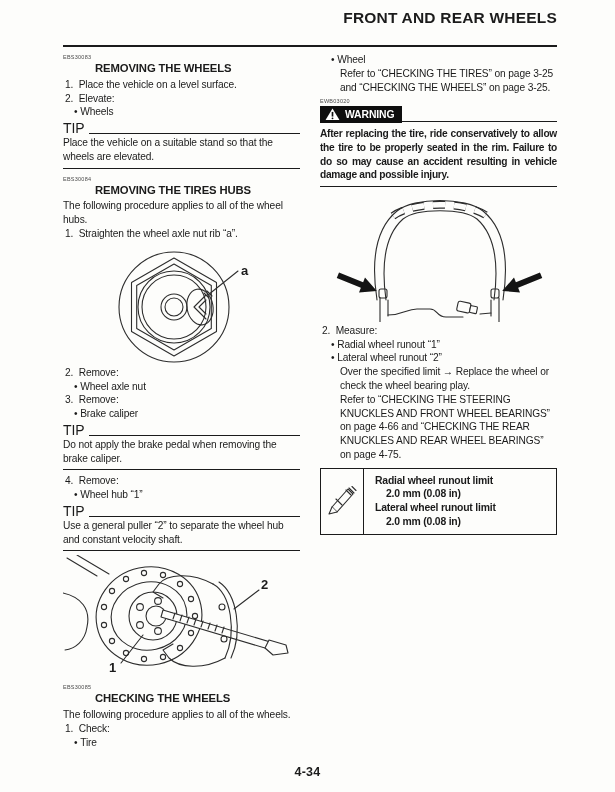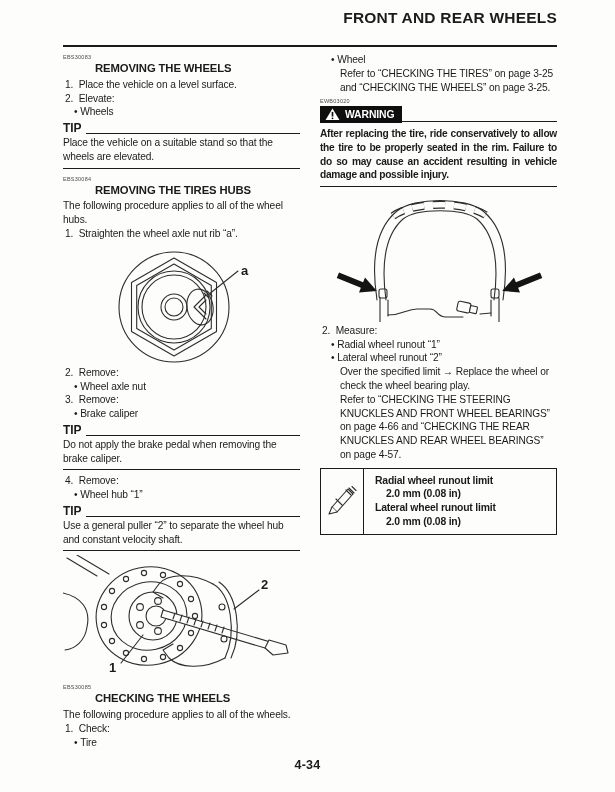--- a/index.html
+++ b/index.html
@@ -9,38 +9,38 @@
   .hdr-rule {position:absolute; left:63px; right:58px; top:45px; border-top:2px solid #1b1b1b;}
   .col {position:absolute; top:53px; width:237px; font-size:10.2px; line-height:13.8px; letter-spacing:-0.12px;}
   .col-left {left:63px;}
   .col-right {left:320px;}
   .code {font-size:5.5px; color:#4a4a4a; letter-spacing:0.25px; line-height:8px; margin-top:6px;}
   .h {font-size:11.3px; font-weight:bold; margin:1px 0 2px;padding-left:32px;}
   .step {padding-left:2px;}
   .bullet {padding-left:11px;}
   .cont {padding-left:20px;}
   .tiprow {display:flex; align-items:flex-end; margin-top:3px;}
-  .tiprow .lbl {font-weight:bold; font-size:12px;}
+  .tiprow .lbl {font-weight:normal; font-size:14px;}
   .tiprow .line {flex:1; border-bottom:1.1px solid #1b1b1b; margin:0 0 2px 5px;}
   .rule {border-top:1.1px solid #1b1b1b; margin:4px 0 4px;}
   .rule-thick {border-top:1.8px solid #1b1b1b; margin:4px 0 3px;}
   .warnrow {display:flex; align-items:flex-end; margin-top:1px;}
   .warnbox {background:#0e0e0e; color:#fff; display:flex; align-items:center; gap:5px;
             padding:2px 8px 2px 5px; font-weight:bold; font-size:10.4px; height:13px;}
   .warnrow .line {flex:1; border-bottom:1.6px solid #1b1b1b; margin-bottom:1px;}
   .warntext {font-weight:bold; text-align:justify; font-size:10.2px; line-height:13.6px; letter-spacing:-0.28px; margin-top:4px;}
   .fig {display:flex; justify-content:center;}
   .fig-hub {margin:3px 0 2px;}
   .fig-puller {margin:2px 0 1px;}
   .fig-tire {margin:2px 0 2px;}
   .specbox {display:flex; border:1.6px solid #1b1b1b; margin-top:6px; background:#fdfdfb;}
   .specicon {width:42px; border-right:1.6px solid #1b1b1b; display:flex; align-items:center; justify-content:center;}
   .spectext {padding:5px 6px 6px 11px; font-weight:bold; font-size:10.4px; line-height:13.6px; letter-spacing:-0.2px;}
   .specval {padding-left:11px;}
-  .footer {position:absolute; bottom:20px; left:0; width:100%; text-align:center; font-weight:bold; font-size:12.5px; letter-spacing:0.3px;}
+  .footer {position:absolute; bottom:13px; left:0; width:100%; text-align:center; font-weight:bold; font-size:12.5px; letter-spacing:0.3px;}
   svg.art {stroke:#2d2d2d; fill:none; stroke-width:1.1; stroke-linecap:round; stroke-linejoin:round;}
   svg.art text {fill:#1b1b1b; stroke:none; font-weight:bold; font-family:"Liberation Sans", sans-serif;}
 </style>
 </head>
 <body>
 
 <div class="page">
 
   <div class="hdr-title">FRONT AND REAR WHEELS</div>
   <div class="hdr-rule"></div>
@@ -193,21 +193,21 @@
         <g transform="translate(197,95) rotate(158)">
           <path d="M-26,-3 L0,-3 L0,-8 L16,0 L0,8 L0,3 L-26,3 Z" fill="#141414" stroke="none"></path>
         </g>
       </svg>
     </div>
 
     <div class="step">2.&nbsp;&nbsp;Measure:</div>
     <div class="bullet">•&nbsp;Radial wheel runout “1”</div>
     <div class="bullet">•&nbsp;Lateral wheel runout “2”</div>
     <div class="cont">Over the specified limit → Replace the wheel or check the wheel bearing play.</div>
-    <div class="cont">Refer to “CHECKING THE STEERING KNUCKLES AND FRONT WHEEL BEARINGS” on page 4-66 and “CHECKING THE REAR KNUCKLES AND REAR WHEEL BEARINGS” on page 4-57.</div>
+    <div class="cont">Refer to “CHECKING THE STEERING KNUCKLES AND FRONT WHEEL BEARINGS” on page 4-66 and “CHECKING THE REAR KNUCKLES AND REAR WHEEL BEARINGS” on page 4-75.</div>
 
     <div class="specbox">
       <div class="specicon">
         <svg class="art" width="30" height="30" viewBox="0 0 30 30">
           <path d="M21,3 L26,8 L10,26 L5,21 Z" fill="#fdfdfb"></path>
           <path d="M5,21 L2,28 L10,26" fill="#fdfdfb"></path>
           <path d="M9,13 L15,19"></path>
           <path d="M22,2 L27,7 M25,0.5 L29,4.5 M19,4 L24,9"></path>
         </svg>
       </div>

